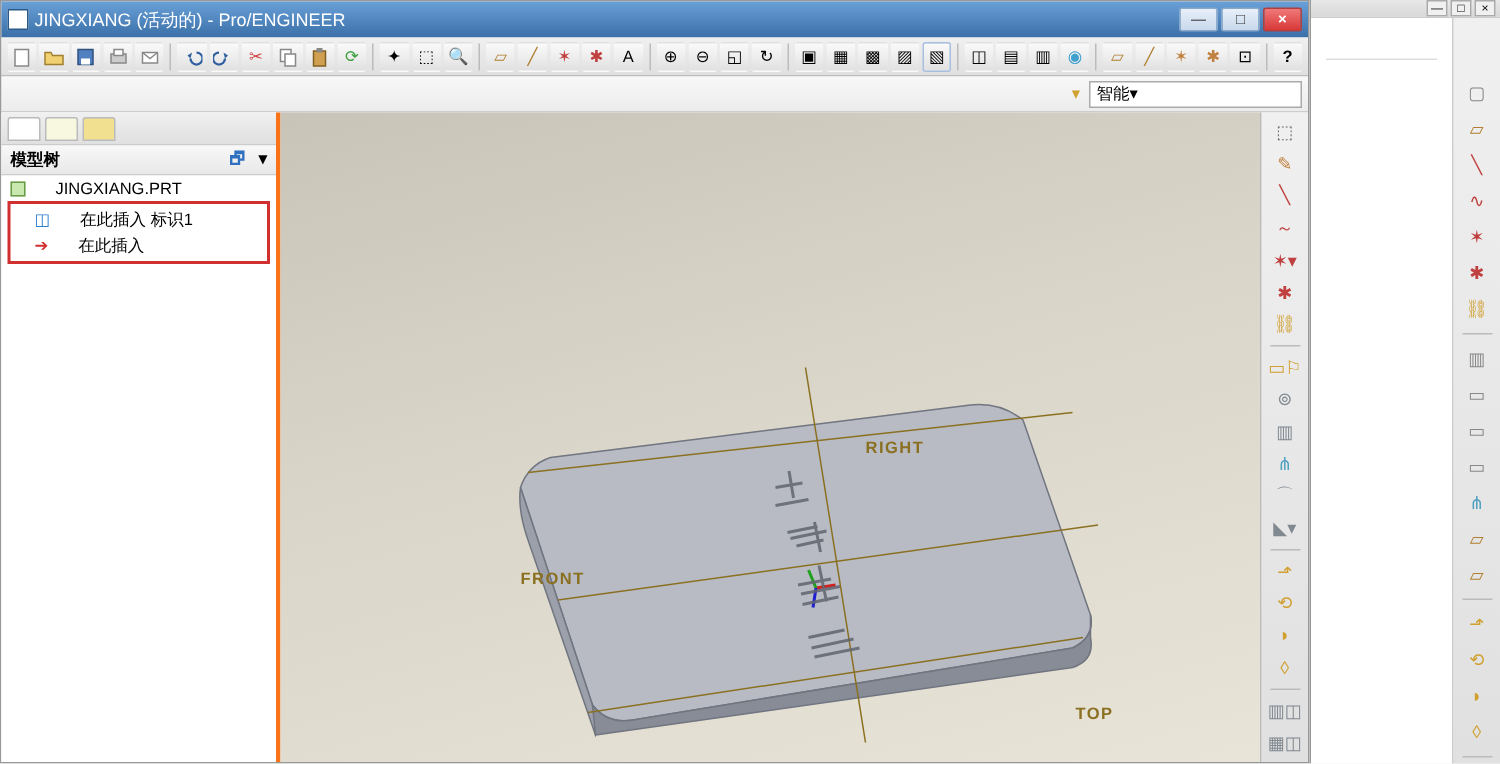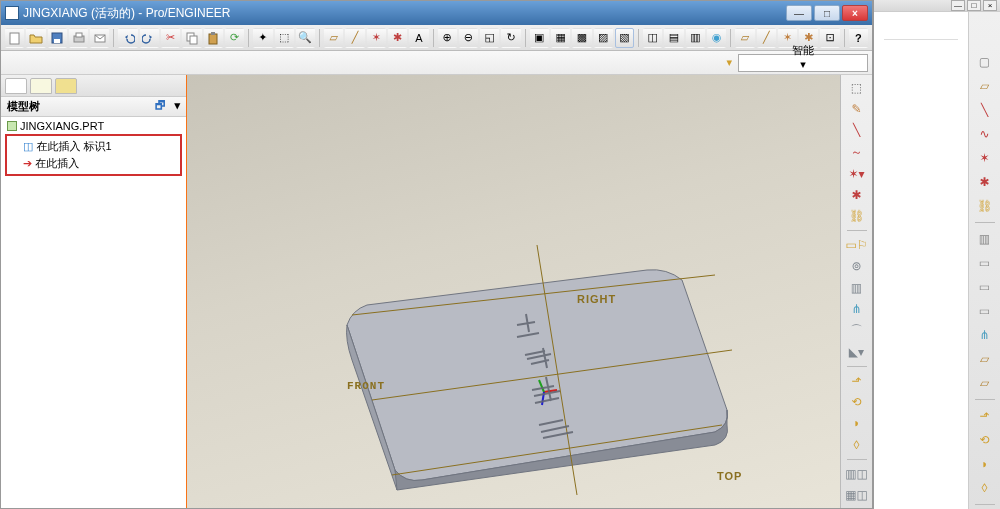--- a/index.html
+++ b/index.html
@@ -12,29 +12,29 @@
 .winbtns { display:flex; gap:2px; }
 .winbtn { width:26px; height:16px; background:linear-gradient(#e8f0fa,#c8d8ec); border:1px solid #8aa8c8; border-radius:2px; display:flex; align-items:center; justify-content:center; color:#333; font-size:10px; }
 .winbtn.close { background:linear-gradient(#f07878,#d83838); border-color:#b04040; color:#fff; font-weight:bold; }
 .menubar { height:22px; background:linear-gradient(#f8f8f8,#e8e8e8); border-bottom:1px solid #ccc; display:flex; align-items:center; padding:0 4px; gap:4px; }
 .menubar span { padding:2px 4px; cursor:default; }
 .toolbar { height:26px; background:linear-gradient(#f0f0f0,#e0e0e0); border-bottom:1px solid #bbb; display:flex; align-items:center; padding:0 4px; gap:2px; }
 .tbtn { width:20px; height:20px; border:1px solid transparent; border-radius:2px; display:flex; align-items:center; justify-content:center; background:linear-gradient(#fafafa,#e0e0e0); }
 .tbtn.hl { border-color:#a8c0e0; }
 .tsep { width:1px; height:18px; background:#bbb; margin:0 2px; }
 .filterbar { height:24px; background:linear-gradient(#f8f8f8,#ececec); border-bottom:1px solid #ccc; display:flex; align-items:center; justify-content:flex-end; padding:0 4px; }
-.filter-sel { width:130px; height:18px; border:1px solid #aaa; background:#fff; display:flex; align-items:center; padding:0 4px; justify-content:flex-end;flex-direction:column; }
+.filter-sel { width:142px; height:18px; border:1px solid #aaa; background:#fff; display:flex; align-items:center; padding:0 4px; justify-content:flex-start; }
 .content { flex:1; display:flex; min-height:0; }
-.sidebar { width:186px; background:#fff; border-right:1px solid #f97316; display:flex; flex-direction:column; }
+.sidebar { width:186px; background:#fff; border-right:3px solid #f97316; display:flex; flex-direction:column; }
 .sidetabs { height:22px; background:linear-gradient(#f0f0f0,#e0e0e0); display:flex; align-items:center; padding:0 4px; gap:3px; border-bottom:1px solid #ccc; }
 .sidetab { width:22px; height:16px; border:1px solid #bbb; background:#f8f8e0; border-radius:2px 2px 0 0; }
 .sidetab.act { background:#fff; }
 .sideheader { height:20px; background:linear-gradient(#f8f8f8,#e8e8e8); display:flex; align-items:center; justify-content:space-between; padding:0 6px; font-weight:bold; border-bottom:1px solid #ccc; }
 .tree { flex:1; padding:2px 4px; background:#fff; overflow:hidden; }
-.tree-item { padding:1px 0 1px 2px; display:flex; align-items:center; gap:3px; }
+.tree-item { padding:1px 0 1px 2px; display:flex; align-items:center; gap:20px; }
 .tree-icon { width:10px; height:10px; border:1px solid #6a9a4a; background:#c8e8b0; }
 .highlight-box { border:2px solid #d03030; padding:2px 2px 2px 14px; margin:1px 0; }
 .viewport { flex:1; position:relative; background:linear-gradient(165deg,#c8c4b8 0%,#d8d4c8 40%,#e8e4d8 100%); overflow:hidden; }
 .part3d { position:absolute; left:80px; top:110px; width:470px; height:320px; }
 .label3d { position:absolute; color:#8a7020; font-size:11px; font-weight:bold; letter-spacing:1px;margin-left:20px; }
 .rtoolcol { width:32px; background:linear-gradient(#f0f0f0,#e0e0e0); border-left:1px solid #bbb; display:flex; flex-direction:column; align-items:center; padding:4px 0; gap:3px; }
 .rbtn { width:24px; height:20px; border:1px solid transparent; display:flex; align-items:center; justify-content:center; font-size:12px; color:#555; }
 .rsep { width:20px; height:1px; background:#bbb; margin:2px 0; }
 .second-app { flex:1; background:#fff; border-left:1px solid #999; display:flex; flex-direction:column; }
 .sec-top { height:14px; background:linear-gradient(#e8e8e8,#d8d8d8); display:flex; justify-content:flex-end; padding:0 3px; gap:2px; }
@@ -211,21 +211,21 @@
             <line x1="277" y1="207" x2="272" y2="195" stroke="#20a020" stroke-width="2"></line>
             <line x1="277" y1="207" x2="275" y2="220" stroke="#2020d0" stroke-width="2"></line>
 
             <g stroke="#606570" stroke-width="2" fill="none" opacity="0.85">
               <path d="M250 140 l18 -3 m-9 -8 l3 18 m-12 5 l22 -4"></path>
               <path d="M258 170 l20 -4 m-18 8 l24 -5 m-20 10 l18 -4 m-6 -12 l4 20"></path>
               <path d="M265 205 l22 -4 m-20 10 l26 -5 m-14 -14 l5 24 m-16 2 l24 -5"></path>
               <path d="M272 240 l24 -5 m-22 12 l28 -6 m-26 12 l30 -6"></path>
             </g>
           </svg>
-          <div class="label3d" style="left:60px; top:195px;font-family:Liberation Mono, monospace;">FRONT</div>
+          <div class="label3d" style="left:60px; top:195px;">FRONT</div>
           <div class="label3d" style="left:290px; top:108px;">RIGHT</div>
           <div class="label3d" style="left:430px; top:285px;">TOP</div>
         </div>
       </div>
 
       <div class="rtoolcol">
         <div class="rbtn" style="color:#666">⬚</div>
         <div class="rbtn" style="color:#c08040">✎</div>
         <div class="rbtn" style="color:#c04040">╲</div>
         <div class="rbtn" style="color:#c04040">～</div>

